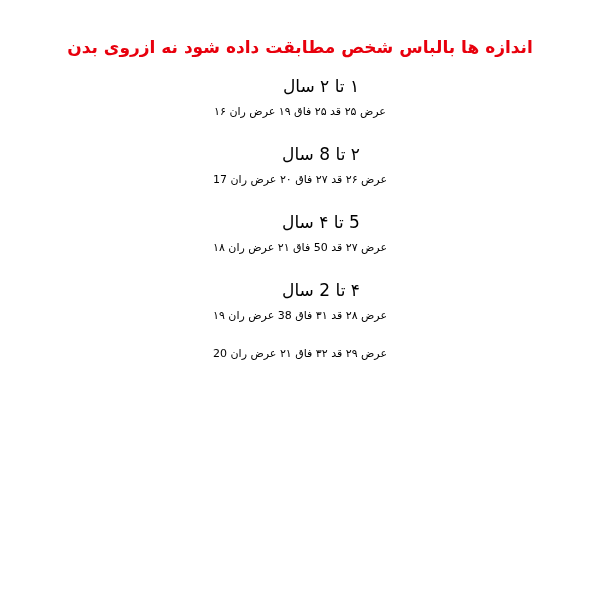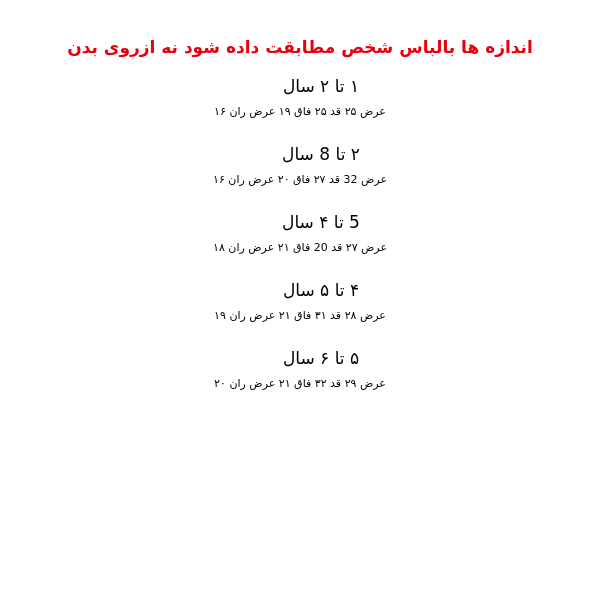--- a/index.html
+++ b/index.html
@@ -69,32 +69,31 @@
 
   <div class="entries">
 
     <div class="entry">
       <div class="entry-age">۱ تا ۲ سال</div>
       <div class="entry-measure">عرض ۲۵ قد ۲۵  فاق ۱۹ عرض ران ۱۶</div>
     </div>
 
     <div class="entry">
       <div class="entry-age">۲ تا 8 سال</div>
-      <div class="entry-measure">عرض 32 قد ۲۷ فاق ۲۰ عرض ران ۱۶</div>
+      <div class="entry-measure">عرض ۲۶ قد ۲۷ فاق ۲۰ عرض ران 17</div>
     </div>
 
     <div class="entry">
       <div class="entry-age">5 تا ۴ سال</div>
-      <div class="entry-measure">عرض ۲۷  قد 20  فاق ۲۱ عرض ران ۱۸</div>
+      <div class="entry-measure">عرض ۲۷  قد 50  فاق ۲۱ عرض ران ۱۸</div>
     </div>
 
     <div class="entry">
-      <div class="entry-age">۴ تا ۵ سال</div>
-      <div class="entry-measure">عرض ۲۸  قد ۳۱ فاق ۲۱ عرض ران ۱۹</div>
+      <div class="entry-age">۴ تا 2 سال</div>
+      <div class="entry-measure">عرض ۲۸  قد ۳۱ فاق 38 عرض ران ۱۹</div>
     </div>
 
     <div class="entry">
-      <div class="entry-age">۵ تا ۶ سال</div>
-      <div class="entry-measure">عرض ۲۹ قد ۳۲ فاق ۲۱ عرض ران ۲۰</div>
+      <div class="entry-measure">عرض ۲۹ قد ۳۲ فاق ۲۱ عرض ران 20</div>
     </div>
 
   </div>
 </div>
 
 </body></html>

